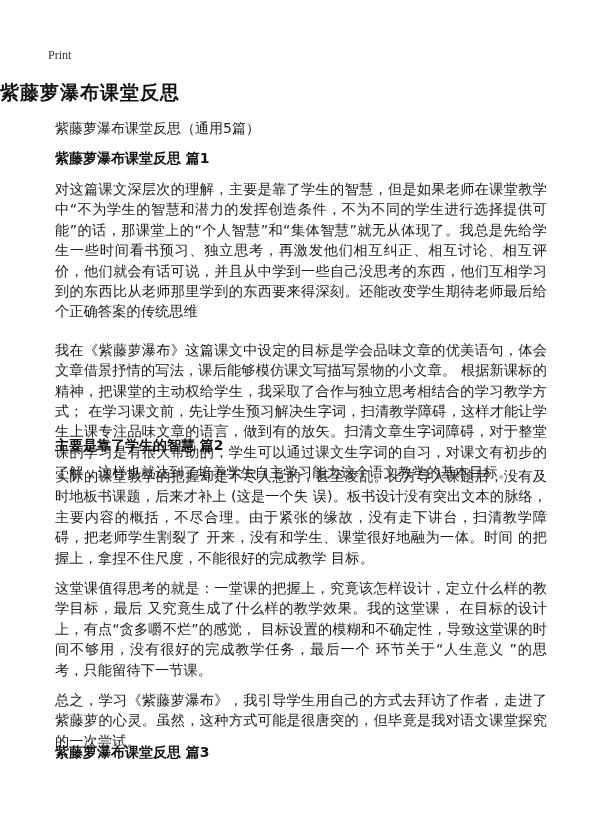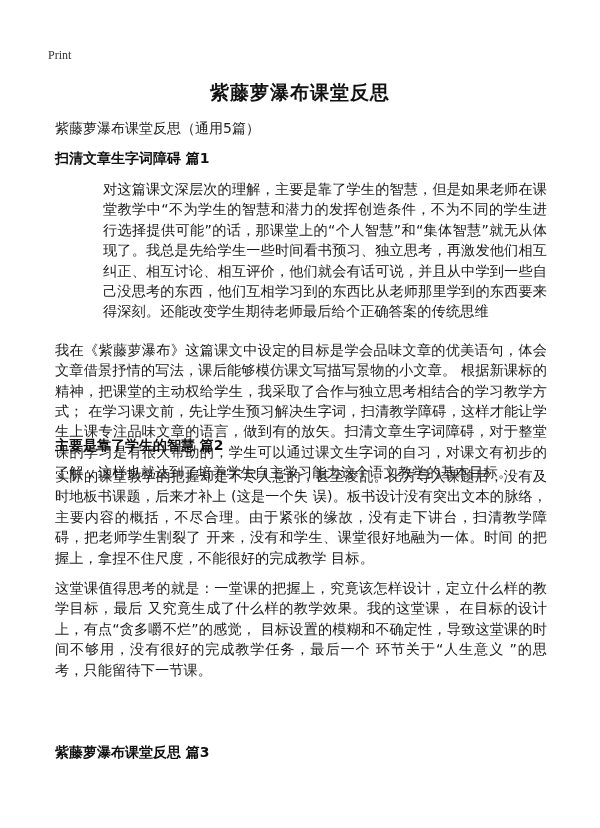--- a/index.html
+++ b/index.html
@@ -1,41 +1,42 @@
 <!DOCTYPE html>
 <html><head>
 <meta charset="utf-8">
 <style>
   html, body { margin: 0; padding: 0; background: #ffffff; }
   body { width: 600px; height: 828px; overflow: hidden; position: relative;
          font-family: "DejaVu Sans", sans-serif; color: #1a1a1a; }
   .print { position: absolute; left: 48px; top: 48px; font-family: Liberation Serif, serif;
            font-size: 12px; color: #333; }
-  .title { position: absolute; left: 0; width: 600px; top: 80px; text-align: center;
+  .title { position: absolute; left: 0; width: 600px; top: 80px; 
            font-size: 19px; font-weight: bold; color: #111; letter-spacing: 1px; }
   .subtitle { position: absolute; left: 55px; top: 120px; font-size: 14px; color: #222; }
   .sec { position: absolute; left: 55px; width: 492px; }
   .h { font-size: 14px; font-weight: bold; color: #111; margin: 0; line-height: 20px; }
   .p { font-size: 14.2px; line-height: 20.4px; margin: 0; color: #1a1a1a;
        text-align: justify; letter-spacing: 0.1px; }
 </style>
 </head>
 <body>
 
 <div class="print">Print</div>
 <div class="title">紫藤萝瀑布课堂反思</div>
 <div class="subtitle">紫藤萝瀑布课堂反思（通用5篇）</div>
 
 <div class="sec" style="top:148px;">
-  <p class="h">扫清文章生字词障碍 篇1</p>
-  <p class="p" style="margin-top:11px;margin-left:48px;">对这篇课文深层次的理解，主要是靠了学生的智慧，但是如果老师在课堂教学中“不为学生的智慧和潜力的发挥创造条件，不为不同的学生进行选择提供可能”的话，那课堂上的“个人智慧”和“集体智慧”就无从体现了。我总是先给学生一些时间看书预习、独立思考，再激发他们相互纠正、相互讨论、相互评价，他们就会有话可说，并且从中学到一些自己没思考的东西，他们互相学习到的东西比从老师那里学到的东西要来得深刻。还能改变学生期待老师最后给个正确答案的传统思维</p>
+  <p class="h">紫藤萝瀑布课堂反思 篇1</p>
+  <p class="p" style="margin-top:11px;">对这篇课文深层次的理解，主要是靠了学生的智慧，但是如果老师在课堂教学中“不为学生的智慧和潜力的发挥创造条件，不为不同的学生进行选择提供可能”的话，那课堂上的“个人智慧”和“集体智慧”就无从体现了。我总是先给学生一些时间看书预习、独立思考，再激发他们相互纠正、相互讨论、相互评价，他们就会有话可说，并且从中学到一些自己没思考的东西，他们互相学习到的东西比从老师那里学到的东西要来得深刻。还能改变学生期待老师最后给个正确答案的传统思维</p>
   <p class="p" style="margin-top:18px;">我在《紫藤萝瀑布》这篇课文中设定的目标是学会品味文章的优美语句，体会文章借景抒情的写法，课后能够模仿课文写描写景物的小文章。 根据新课标的精神，把课堂的主动权给学生，我采取了合作与独立思考相结合的学习教学方式； 在学习课文前，先让学生预习解决生字词，扫清教学障碍，这样才能让学生上课专注品味文章的语言，做到有的放矢。扫清文章生字词障碍，对于整堂课的学习是有很大帮助的，学生可以通过课文生字词的自习，对课文有初步的了解，这样也就达到了培养学生自主学习能力这个语文教学的基本目标。</p>
 </div>
 
 <div class="sec" style="top:435px;">
   <p class="h">主要是靠了学生的智慧 篇2</p>
   <p class="p" style="margin-top:11px;">实际的课堂教学的把握却是不尽人意的，甚至凌乱。比方导入课题后，没有及 时地板书课题，后来才补上 (这是一个失 误)。板书设计没有突出文本的脉络，主要内容的概括，不尽合理。由于紧张的缘故，没有走下讲台，扫清教学障碍，把老师学生割裂了 开来，没有和学生、课堂很好地融为一体。时间 的把握上，拿捏不住尺度，不能很好的完成教学 目标。</p>
   <p class="p" style="margin-top:10px;">这堂课值得思考的就是：一堂课的把握上，究竟该怎样设计，定立什么样的教学目标，最后 又究竟生成了什么样的教学效果。我的这堂课， 在目标的设计上，有点“贪多嚼不烂”的感觉， 目标设置的模糊和不确定性，导致这堂课的时 间不够用，没有很好的完成教学任务，最后一个 环节关于“人生意义 ”的思考，只能留待下一节课。</p>
+  <p class="p" style="margin-top:10px;">总之，学习《紫藤萝瀑布》，我引导学生用自己的方式去拜访了作者，走进了紫藤萝的心灵。虽然，这种方式可能是很唐突的，但毕竟是我对语文课堂探究的一次尝试。</p>
 </div>
 
 <div class="sec" style="top:742px;">
   <p class="h">紫藤萝瀑布课堂反思 篇3</p>
 </div>
 
 </body></html>

